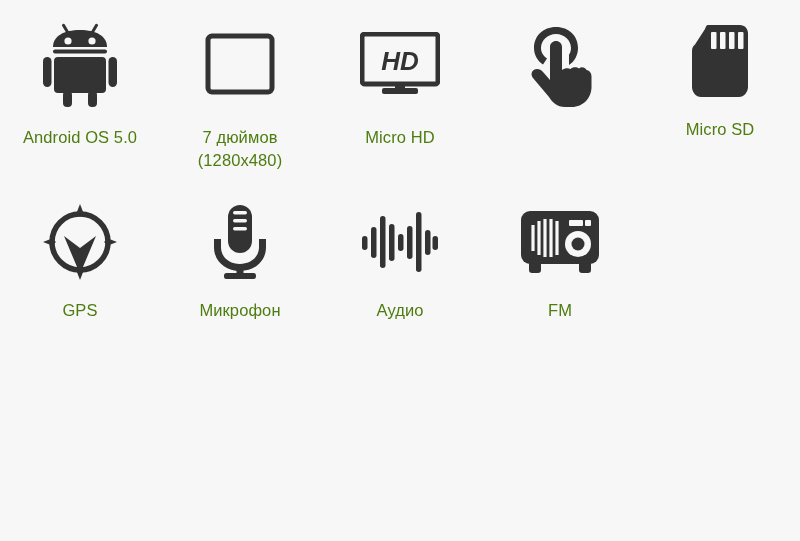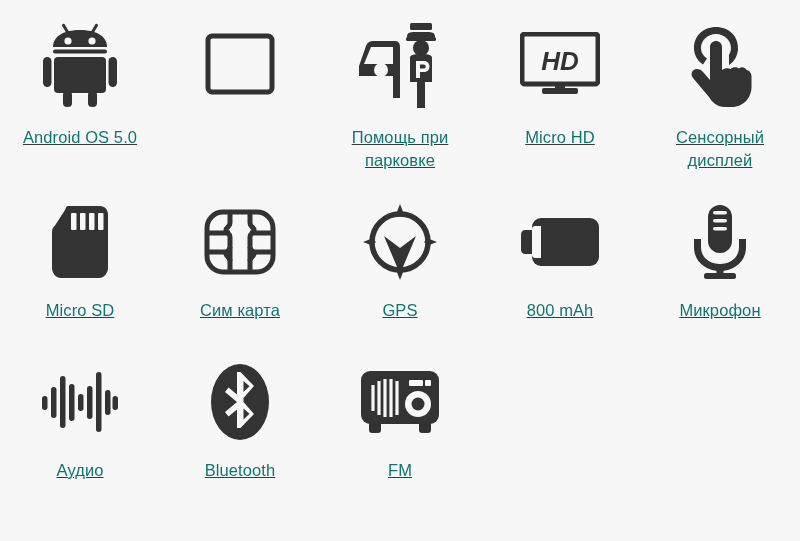--- a/index.html
+++ b/index.html
@@ -22,37 +22,36 @@
     grid-template-rows: 181px 160px 160px;
     align-content: start;
     box-sizing: border-box;
     padding-top: 18px;
   }
   .feature-cell {
     display: flex;
     flex-direction: column;
     align-items: center;
     justify-content: flex-start;
-    text-decoration: underline;
   }
   .icon-box {
     height: 92px;
     display: flex;
     align-items: center;
     justify-content: center;
   }
   .icon-box svg {
     display: block;
   }
   .feature-label {
     margin-top: 16px;
     font-size: 16.5px;
     line-height: 1.38;
     text-align: center;
-    color: #0f766e;
+    color: #4d7c0f;
     letter-spacing: 0.1px;
     white-space: pre-line;
     max-width: 150px;
   }
   .row-2 .icon-box, .row-3 .icon-box {
     height: 86px;
   }
   .row-2 .feature-label, .row-3 .feature-label {
     margin-top: 14px;
   }
@@ -80,123 +79,75 @@
     </div>
     <div class="feature-label">Android OS 5.0</div>
   </div>
 
   <div class="feature-cell row-1">
     <div class="icon-box">
       <svg width="70" height="62" viewBox="0 0 70 62">
         <rect x="3" y="3" width="64" height="56" rx="4" fill="none" stroke="#333333" stroke-width="5"></rect>
       </svg>
     </div>
-  </div>
-
-  <div class="feature-cell row-1">
-    <div class="icon-box">
-      <svg width="86" height="88" viewBox="0 0 86 88" fill="#333333">
-
-        <path d="M2 46 L9 26 C10.5 22, 13 21, 17 21 L38 21 C41 21, 43 23, 43 27 L43 78 L36 78 L36 56 L2 56 Z"></path>
-        <path d="M14 27 L36 27 L36 44 L7 44 Z" fill="#f7f7f7"></path>
-        <circle cx="24" cy="50" r="7" fill="#f7f7f7"></circle>
-
-        <rect x="53" y="3" width="22" height="7" rx="1.5"></rect>
-        <path d="M50 17 C50 11, 55 12, 64 12 C73 12, 78 11, 78 17 Z"></path>
-        <rect x="49" y="17" width="30" height="4" rx="1.5"></rect>
-
-        <circle cx="64" cy="28" r="8"></circle>
-
-        <path d="M53 38 C53 35, 56 34, 64 34 C72 34, 75 35, 75 38 L75 62 L68 62 L68 88 L60 88 L60 62 L53 62 Z"></path>
-
-        <path d="M59 41 L59 58 L63 58 L63 52 L67 52 C70.5 52, 72.5 49.5, 72.5 46.5 C72.5 43.5, 70.5 41, 67 41 Z M63 44.5 L66.5 44.5 C68 44.5, 68.7 45.4, 68.7 46.5 C68.7 47.6, 68 48.5, 66.5 48.5 L63 48.5 Z" fill="#f7f7f7"></path>
-      </svg>
-    </div>
-    <div class="feature-label">Помощь при
-парковке</div>
-  </div>
+    <div class="feature-label">7 дюймов
+(1280x480)</div>
+  </div>
+
 
   <div class="feature-cell row-1">
     <div class="icon-box">
       <svg width="80" height="64" viewBox="0 0 80 64" fill="#333333">
         <rect x="2" y="2" width="76" height="50" rx="3" fill="none" stroke="#333333" stroke-width="5"></rect>
         <rect x="22" y="56" width="36" height="6" rx="2"></rect>
         <rect x="35" y="51" width="10" height="6"></rect>
         <text x="40" y="38" font-family="'Liberation Sans', sans-serif" font-size="26" font-weight="bold" font-style="italic" text-anchor="middle" fill="#333333">HD</text>
       </svg>
     </div>
     <div class="feature-label">Micro HD</div>
   </div>
 
   <div class="feature-cell row-1">
     <div class="icon-box">
       <svg width="74" height="86" viewBox="0 0 74 86" fill="#333333">
         <path d="M33 6 C20 6, 11 15, 11 27 C11 34, 14.5 40, 20 43.5 L24 37.5 C20.5 35.2, 18 31.5, 18 27 C18 19.5, 24.5 13, 33 13 C41.5 13, 48 19.5, 48 27 C48 29.5, 47.3 31.8, 46 33.8 L46 44 C51.5 40.5, 55 34.2, 55 27 C55 15, 46 6, 33 6 Z"></path>
         <path d="M27 26 C27 22.5, 29.8 20, 33 20 C36.2 20, 39 22.5, 39 26 L39 49 C41.5 47, 45 46.5, 47.5 48 C49.5 45.8, 53.5 45.5, 56 47.5 C58 45.5, 62 46, 63.5 49 C66.5 49.5, 68.5 52, 68.5 55.5 L68.5 66 C68.5 77, 60 86, 49 86 L42 86 C34 86, 29.5 81.5, 26 76 L10 57 C7.5 54, 8.5 50, 11.5 48.5 C14.5 47, 18 48.5, 20 51 L27 59 Z"></path>
       </svg>
     </div>
-    <div class="feature-label">Сенсорный
-дисплей</div>
   </div>
 
   <div class="feature-cell row-2">
     <div class="icon-box">
       <svg width="56" height="72" viewBox="0 0 56 72" fill="#333333">
         <path d="M16 0 L48 0 C52.4 0, 56 3.6, 56 8 L56 62 C56 67, 52 72, 47 72 L9 72 C4 72, 0 67, 0 62 L0 26 C0 23, 1 21, 3 19.5 L13 4 C14 1.5, 14.5 0, 16 0 Z"></path>
         <rect x="19" y="7" width="5.5" height="17" rx="1" fill="#f7f7f7"></rect>
         <rect x="28" y="7" width="5.5" height="17" rx="1" fill="#f7f7f7"></rect>
         <rect x="37" y="7" width="5.5" height="17" rx="1" fill="#f7f7f7"></rect>
         <rect x="46" y="7" width="5.5" height="17" rx="1" fill="#f7f7f7"></rect>
       </svg>
     </div>
     <div class="feature-label">Micro SD</div>
   </div>
 
-  <div class="feature-cell row-2">
-    <div class="icon-box">
-      <svg width="72" height="66" viewBox="0 0 72 66" fill="none" stroke="#333333" stroke-width="5">
-        <rect x="3" y="3" width="66" height="60" rx="16"></rect>
-        <path d="M3 24 L26 24"></path>
-        <path d="M3 43 L26 43"></path>
-        <path d="M69 24 L46 24"></path>
-        <path d="M69 43 L46 43"></path>
-        <path d="M26 3 L26 14 C26 18, 22 18, 22 21 C22 24, 26 24, 26 28 L26 63"></path>
-        <path d="M46 3 L46 14 C46 18, 50 18, 50 21 C50 24, 46 24, 46 28 L46 63"></path>
-        <path d="M26 52 C26 48, 22 48, 22 45 C22 42, 26 42, 26 38"></path>
-        <path d="M46 52 C46 48, 50 48, 50 45 C50 42, 46 42, 46 38"></path>
-      </svg>
-    </div>
-    <div class="feature-label">Сим карта</div>
-  </div>
 
 
   <div class="feature-cell row-2">
     <div class="icon-box">
       <svg width="74" height="76" viewBox="0 0 74 76" fill="#333333">
         <circle cx="37" cy="38" r="28" fill="none" stroke="#333333" stroke-width="5.5"></circle>
         <path d="M37 0 L40.5 9 L37 13 L33.5 9 Z"></path>
         <path d="M37 76 L40.5 67 L37 63 L33.5 67 Z"></path>
         <path d="M0 38 L9 34.5 L13 38 L9 41.5 Z"></path>
         <path d="M74 38 L65 34.5 L61 38 L65 41.5 Z"></path>
         <path d="M37 70 L21 32 L37 44 L53 32 Z"></path>
       </svg>
     </div>
     <div class="feature-label">GPS</div>
   </div>
 
-  <div class="feature-cell row-2">
-    <div class="icon-box">
-      <svg width="78" height="48" viewBox="0 0 78 48" fill="#333333">
-        <rect x="11" y="0" width="67" height="48" rx="9"></rect>
-        <path d="M11 12 L4 12 C1.8 12, 0 13.8, 0 16 L0 32 C0 34.2, 1.8 36, 4 36 L11 36 Z"></path>
-        <path d="M14 8 L20 8 L20 40 L14 40 C12 40, 11 38.5, 11 36.5 L11 11.5 C11 9.5, 12 8, 14 8 Z" fill="#f7f7f7"></path>
-      </svg>
-    </div>
-    <div class="feature-label">800 mAh</div>
-  </div>
 
   <div class="feature-cell row-3">
     <div class="icon-box">
       <svg width="64" height="74" viewBox="0 0 64 74" fill="#333333">
         <rect x="20" y="0" width="24" height="48" rx="12"></rect>
         <rect x="25" y="6" width="14" height="3.5" rx="1.7" fill="#f7f7f7"></rect>
         <rect x="25" y="14" width="14" height="3.5" rx="1.7" fill="#f7f7f7"></rect>
         <rect x="25" y="22" width="14" height="3.5" rx="1.7" fill="#f7f7f7"></rect>
         <path d="M6 34 L6 42 C6 56, 17 66, 32 66 C47 66, 58 56, 58 42 L58 34 L51 34 L51 42 C51 52, 43 59, 32 59 C21 59, 13 52, 13 42 L13 34 Z"></path>
         <rect x="28.5" y="60" width="7" height="9"></rect>
@@ -217,29 +168,20 @@
         <rect x="45" y="14" width="5.5" height="33" rx="2.7"></rect>
         <rect x="54" y="0" width="5.5" height="60" rx="2.7"></rect>
         <rect x="63" y="18" width="5.5" height="25" rx="2.7"></rect>
         <rect x="70.5" y="24" width="5.5" height="14" rx="2.7"></rect>
       </svg>
     </div>
     <div class="feature-label">Аудио</div>
   </div>
 
 
-  <div class="feature-cell row-3">
-    <div class="icon-box">
-      <svg width="58" height="76" viewBox="0 0 58 76" fill="#333333">
-        <ellipse cx="29" cy="38" rx="29" ry="38"></ellipse>
-        <path d="M26 38 L14 28 L17.5 23.5 L26 30.5 L26 8 L29.5 8 L43 22 L32.5 34 L32.5 38 L43 50 L29.5 64 L26 64 L26 45.5 L17.5 52.5 L14 48 Z M32.5 17 L32.5 28 L38.5 22.3 Z M32.5 44.5 L32.5 55.5 L38.5 49.8 Z" fill="#f7f7f7"></path>
-      </svg>
-    </div>
-    <div class="feature-label">Bluetooth</div>
-  </div>
 
   <div class="feature-cell row-3">
     <div class="icon-box">
       <svg width="78" height="62" viewBox="0 0 78 62" fill="#333333">
         <rect x="0" y="0" width="78" height="53" rx="9"></rect>
         <rect x="8" y="48" width="12" height="14" rx="3"></rect>
         <rect x="58" y="48" width="12" height="14" rx="3"></rect>
         <path d="M12 14 L12 40" stroke="#f7f7f7" stroke-width="3.2"></path>
         <path d="M18 10 L18 44" stroke="#f7f7f7" stroke-width="3.2"></path>
         <path d="M24 8 L24 46" stroke="#f7f7f7" stroke-width="3.2"></path>

